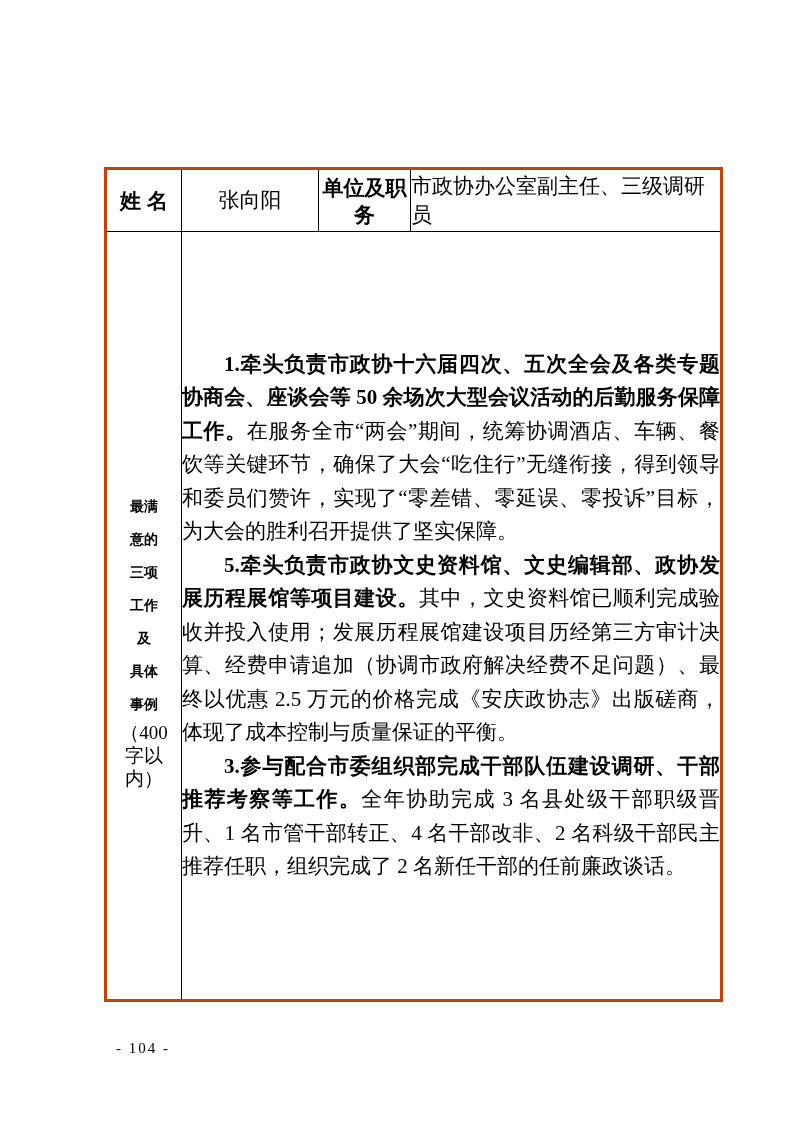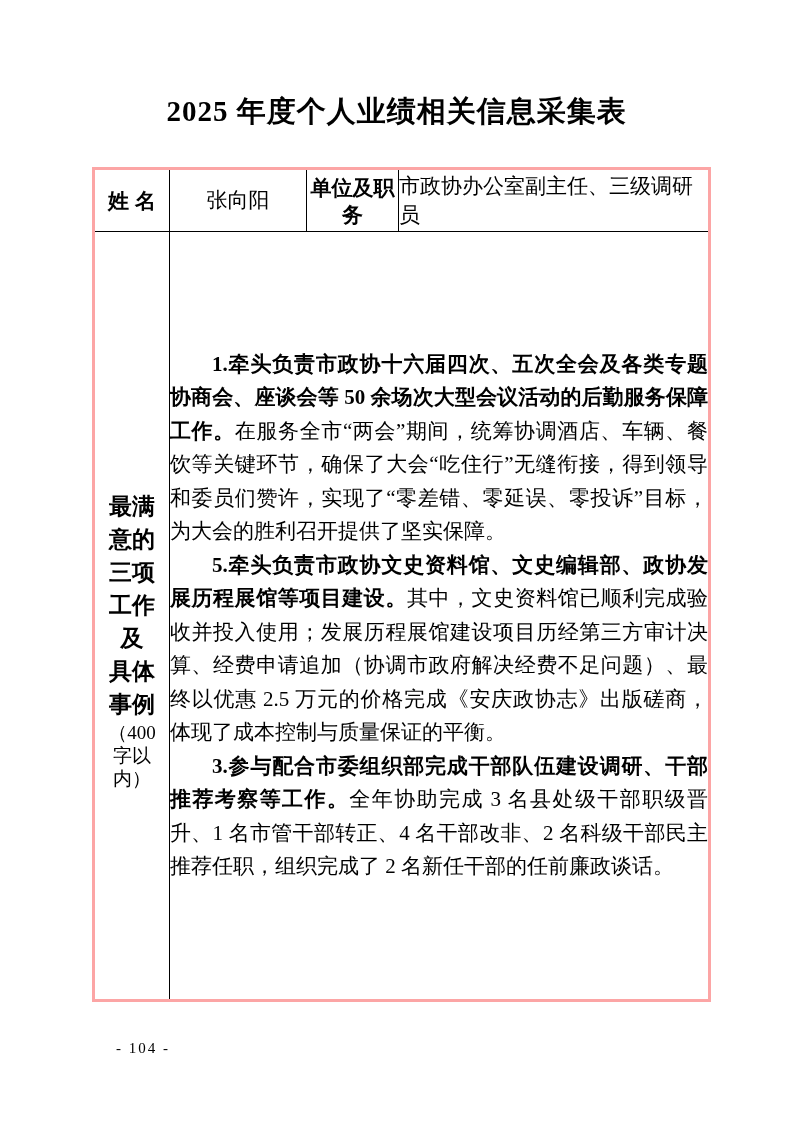--- a/index.html
+++ b/index.html
@@ -15,25 +15,25 @@
     position:absolute;
     top:92px;left:0;width:100%;
     margin:0;
     text-align:center;
     font-size:29px;
     font-weight:bold;
     letter-spacing:1px;
   }
   table.form-table{
     position:absolute;
-    left:92px;top:167px;
+    left:104px;top:167px;
     width:610px;
     border-collapse:collapse;
     table-layout:fixed;
-    border:3px solid #fca5a5;
+    border:3px solid #c2410c;
   }
   table.form-table td{
     border:1px solid #000;
     padding:0;
     vertical-align:middle;
   }
   .col1{width:74px;}
   .col2{width:136px;}
   .col3{width:91px;}
   .col4{width:309px;}
@@ -56,21 +56,21 @@
     padding:2px 8px;
   }
   .works-label-cell{
     text-align:center;
   }
   .wl-bold{
     display:block;
     white-space:pre-line;
     font-family:"Liberation Sans","DejaVu Sans",sans-serif;
     font-weight:bold;
-    font-size:23px;
+    font-size:14px;
     line-height:33px;
     margin-top:48px;
   }
   .wl-note{
     display:block;
     white-space:pre-line;
     font-size:19px;
     line-height:23px;
   }
   .content-cell{
@@ -90,21 +90,20 @@
     left:116px;top:1040px;
     font-size:15px;
     letter-spacing:2px;
   }
 </style>
 </head>
 <body>
 
 <div class="page">
 
-  <h1 class="title">2025 年度个人业绩相关信息采集表</h1>
 
   <table class="form-table">
     <tbody>
         <tr class="header-row">
       <td class="col1 hdr">姓  名</td>
       <td class="col2 val">张向阳</td>
       <td class="col3 hdr">单位及职务</td>
       <td class="col4 val unit-val">市政协办公室副主任、三级调研员</td>
     </tr>
     <tr class="works-row">

